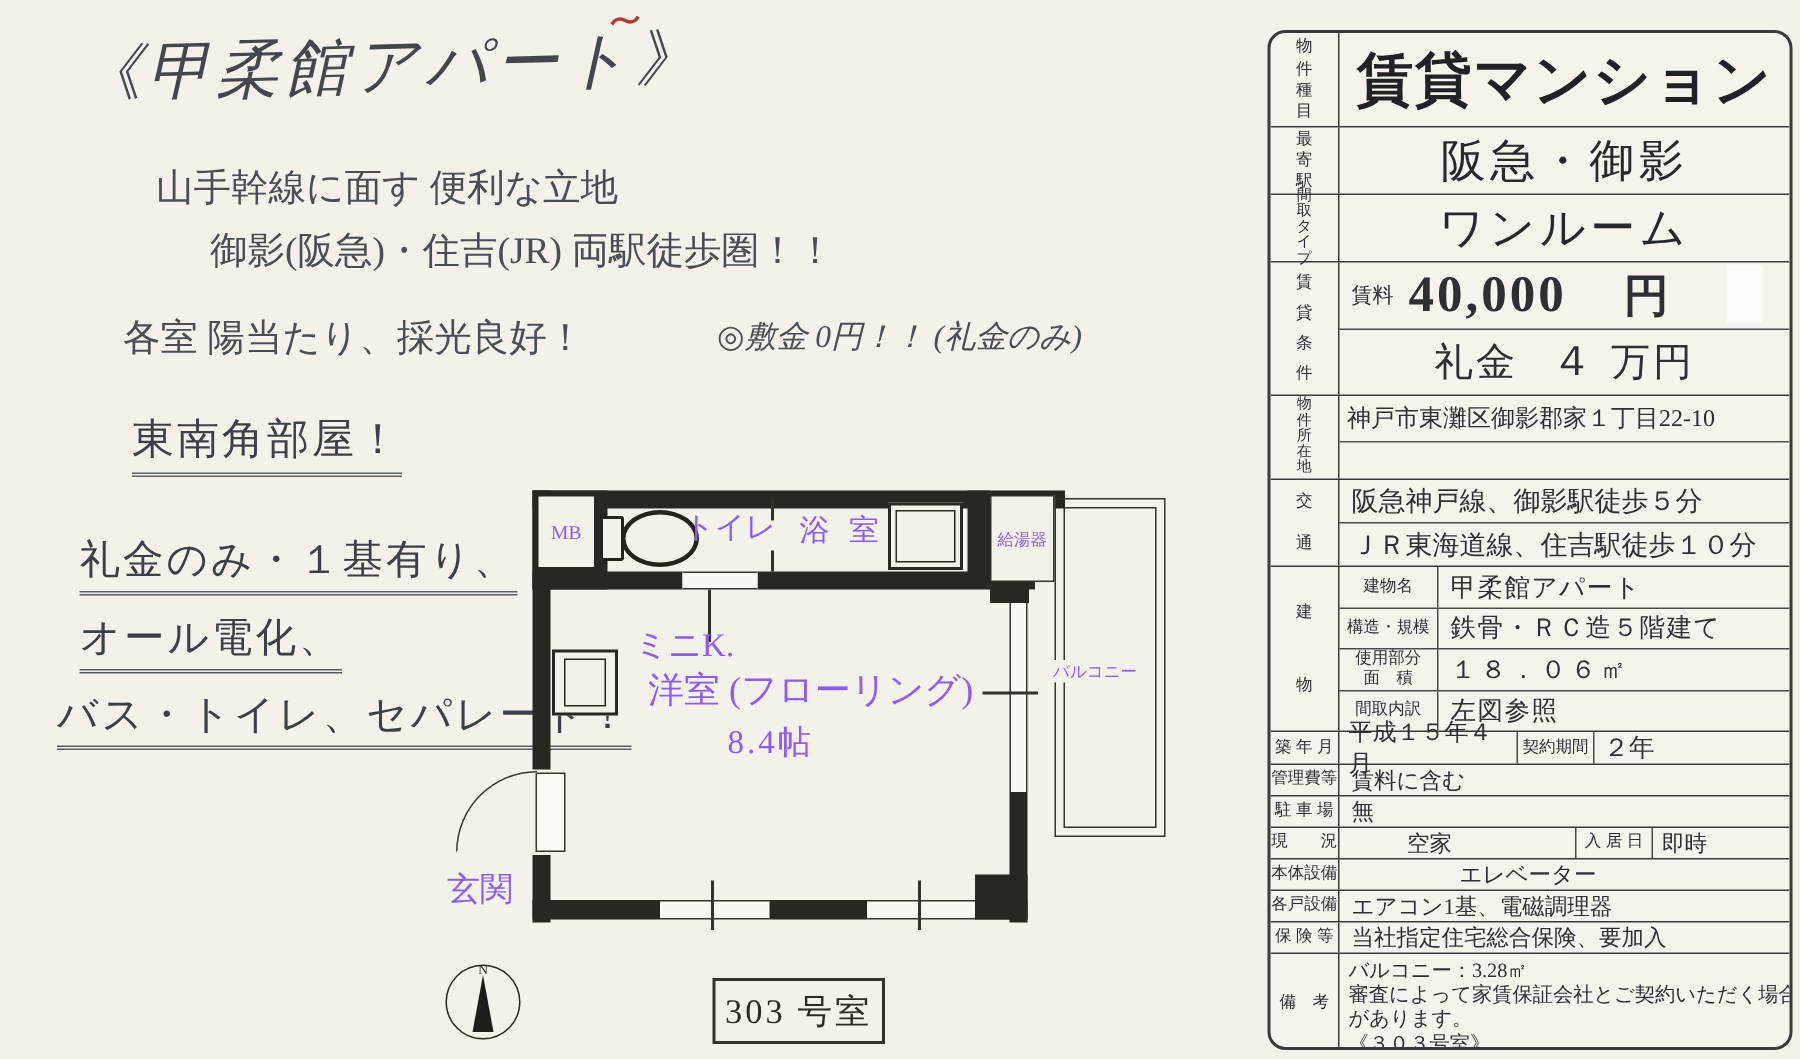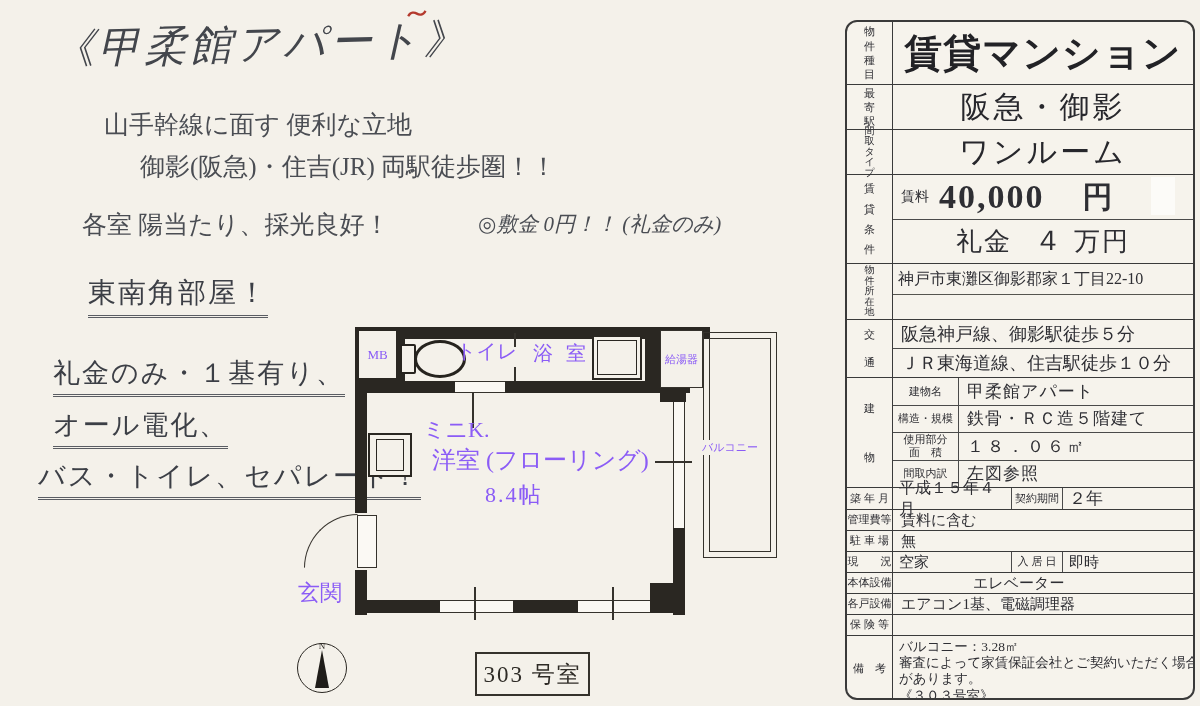--- a/index.html
+++ b/index.html
@@ -315,21 +315,21 @@
       <div class="simple-val">賃料に含む</div>
     </div>
 
     <div class="trow" style="height:21px;">
       <div class="tlabel">
           <span class="hlabel">駐 車 場</span>
         </div>
       <div class="simple-val">無</div>
     </div>
 
-    <div class="trow" style="height:21px;">
+    <div class="trow" style="height:21px;gap:39px;">
       <div class="tlabel">
           <span class="hlabel">現　　況</span>
         </div>
       <div class="split-val">
         <div class="sv-main" style="font-size:15px;">空家</div>
         <div class="sv-sub">
             <span class="hlabel">入 居 日</span>
           </div>
         <div class="sv-val" style="font-size:15px;">即時</div>
       </div>
@@ -346,20 +346,21 @@
       <div class="tlabel">
           <span class="hlabel">各戸設備</span>
         </div>
       <div class="simple-val">エアコン1基、電磁調理器</div>
     </div>
 
     <div class="trow" style="height:21px;">
       <div class="tlabel">
           <span class="hlabel">保 険 等</span>
         </div>
+      <div class="simple-val">当社指定住宅総合保険、要加入</div>
     </div>
 
     <div class="trow" style="height:67px;">
       <div class="tlabel">
           <span class="hlabel">備　考</span>
         </div>
       <div class="remarks">
         <div>バルコニー：3.28㎡</div>
         <div>審査によって家賃保証会社とご契約いただく場合</div>
         <div>があります。</div>

